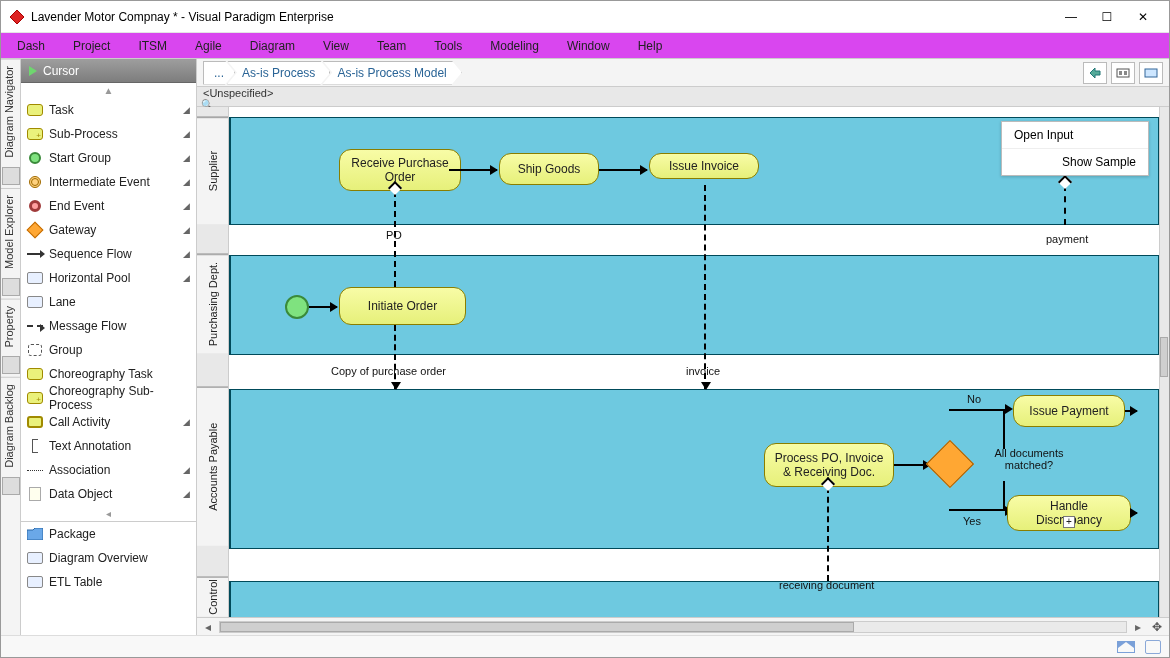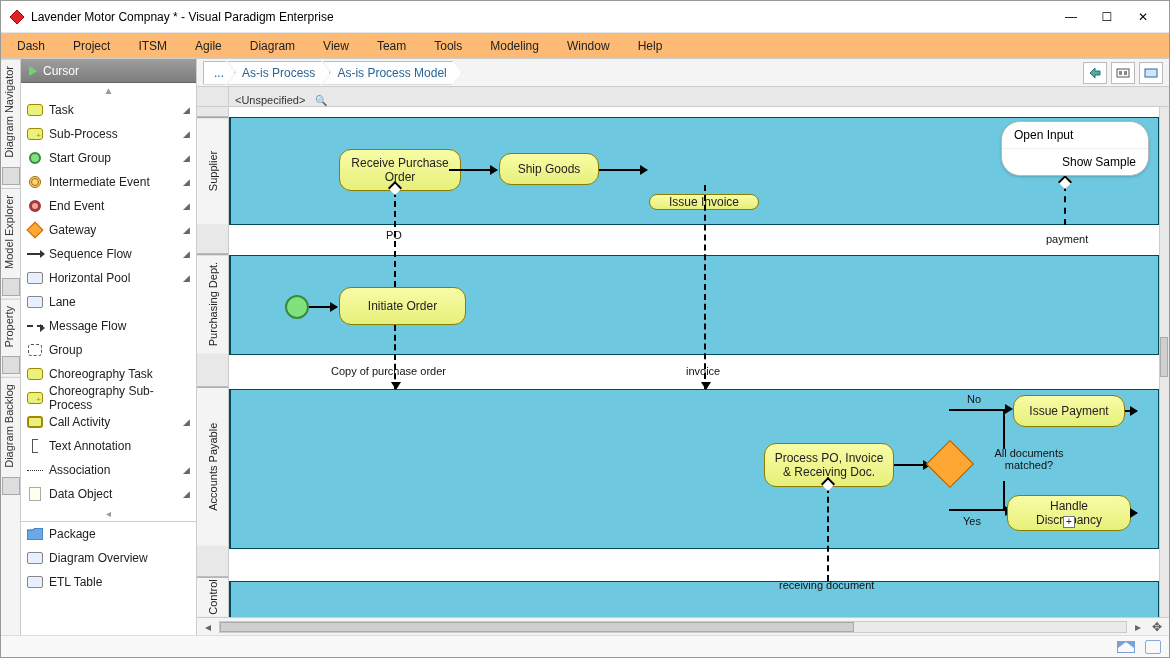--- a/index.html
+++ b/index.html
@@ -6,21 +6,21 @@
   body { width: 1170px; height: 658px; background: #fff; overflow: hidden; display: flex; flex-direction: column; border: 1px solid #999; }
 
   
   .titlebar { height: 32px; background: #fff; display: flex; align-items: center; padding: 0 8px; border-bottom: 1px solid #e5e5e5; }
   .titlebar .app-icon { width: 16px; height: 16px; margin-right: 6px; }
   .titlebar .title { flex: none; }
   .titlebar .spacer { flex: 1; }
   .titlebar .win-btn { width: 36px; height: 28px; display: flex; align-items: center; justify-content: center; cursor: default; }
 
   
-  .menubar { height: 26px; background: #fdba74; display: flex; align-items: center; padding: 0 16px; gap: 28px; border-bottom: 1px solid #ccc; }
+  .menubar { height: 26px; background: #d946ef; display: flex; align-items: center; padding: 0 16px; gap: 28px; border-bottom: 1px solid #ccc; }
   .menubar span { color: #222; cursor: default; }
 
   
   .mainrow { flex: 1; display: flex; overflow: hidden; }
 
   
   .sidetabs { width: 20px; background: #f4f4f4; display: flex; flex-direction: column; border-right: 1px solid #ccc; }
   .sidetab { writing-mode: vertical-rl; transform: rotate(180deg); padding: 6px 2px; border-bottom: 1px solid #ccc; font-size: 11px; color: #333; text-align: center; }
   .sidetab-icon { width: 18px; height: 18px; margin: 3px auto; background: #ddd; border: 1px solid #aaa; }
 
@@ -47,21 +47,21 @@
 
   
   .canvaswrap { flex: 1; display: flex; flex-direction: column; overflow: hidden; }
   .tabbar { height:28px; background:#f4f4f4; border-bottom:1px solid #ccc; display:flex; align-items:center; padding:0 6px; gap:0; }
   .crumb { padding:4px 14px; border:1px solid #bbb; background:#fff; color:#2a6496; position:relative; clip-path: polygon(0 0, calc(100% - 10px) 0, 100% 50%, calc(100% - 10px) 100%, 0 100%, 10px 50%); margin-left:-8px; }
   .crumb:first-child { margin-left:0; clip-path: polygon(0 0, calc(100% - 10px) 0, 100% 50%, calc(100% - 10px) 100%, 0 100%); padding-left:10px; }
   .crumb.dots { padding:4px 10px; }
   .tabbar .spacer { flex:1; }
   .tabbar .tbicon { width:24px; height:22px; border:1px solid #bbb; margin-left:4px; background:#fff; display:flex;align-items:center;justify-content:center; }
 
-  .rulerbar { height:20px; background:#e8e8e8; border-bottom:1px solid #ccc; display:flex; align-items:flex-end; }
+  .rulerbar { height:20px; background:#e8e8e8; border-bottom:1px solid #ccc; display:flex; align-items:flex-start;flex-direction:column; }
   .rulerbar .leftgap { width:32px; border-right:1px solid #ccc; height:100%; }
   .rulerbar .unspec { padding:0 6px; color:#333; font-size:11px; }
   .rulerbar .mag { margin-left:4px; color:#999; font-size:10px; }
 
   .diagramrow { flex:1; display:flex; overflow:hidden; position:relative; }
   .lanes-col { width:32px; background:#e8e8e8; border-right:1px solid #ccc; display:flex; flex-direction:column; }
   .lane-head { writing-mode: vertical-rl; transform: rotate(180deg); display:flex; align-items:center; justify-content:center; border-bottom:1px solid #999; font-size:11px; color:#222; background:#f4f4f4; }
   .lane-gap { background:#e8e8e8; border-bottom:1px solid #bbb; }
 
   .canvas { flex:1; position:relative; background:#fff; overflow:hidden; }
@@ -342,21 +342,21 @@
         <div class="vscroll-strip">
           <div class="vscroll-thumb" style="top:230px; height:40px;"></div>
         </div>
 
         <div class="task" style="left:110px; top:42px; width:122px; height:42px;padding-left:8px;">
             <span>Receive Purchase Order</span>
           </div>
         <div class="task" style="left:270px; top:46px; width:100px; height:32px;">
             <span>Ship Goods</span>
           </div>
-        <div class="task" style="left:420px; top:46px; width:110px; height:16px;margin-top:41px;">
+        <div class="task" style="left:420px; top:46px; width:110px; height:26px;">
             <span>Issue Invoice</span>
           </div>
 
         <div class="seq" style="left:220px; top:62px; width:48px;"></div>
         <div class="seq" style="left:370px; top:62px; width:48px;"></div>
 
         <div class="startevt" style="left:56px; top:188px;"></div>
         <div class="seq" style="left:80px; top:199px; width:28px;"></div>
         <div class="task" style="left:110px; top:180px; width:127px; height:38px;">
             <span>Initiate Order</span>
@@ -409,21 +409,21 @@
         <div class="seq" style="left:896px; top:303px; width:12px;"></div>
         <div class="seq" style="left:902px; top:405px; width:6px;"></div>
 
         <div class="msg" style="left:598px; top:380px; height:94px;">
             <div class="open-up"></div>
           </div>
         <div class="msg-label" style="left:548px; top:472px;">receiving document</div>
 
         <div class="msg" style="left:165px; top:282px; height:0px;"></div>
 
-        <div class="floatbox" style="right:20px; top:14px;border-radius:19px;">
+        <div class="floatbox" style="right:20px; top:14px;">
           <div>Open Input</div>
           <div>Show Sample</div>
         </div>
       </div>
     </div>
 
     <div class="hscroll">
       <div class="arrow">◂</div>
       <div class="track">
           <div class="thumb"></div>

